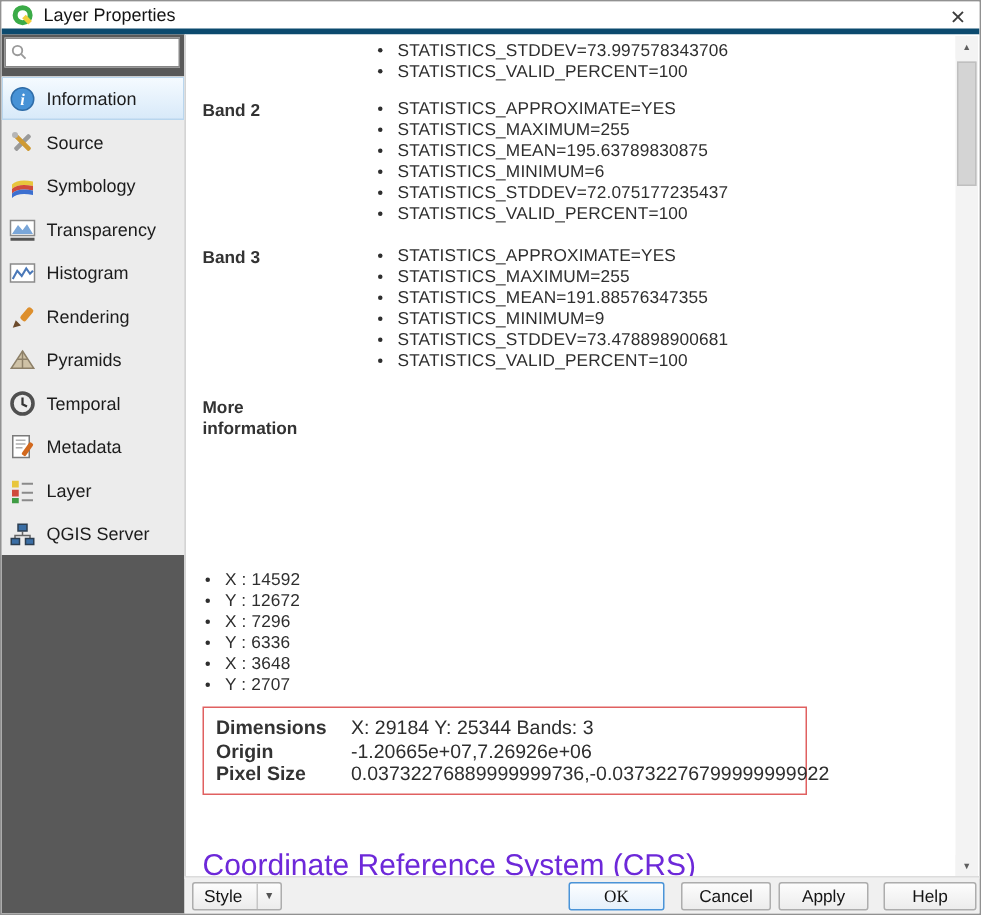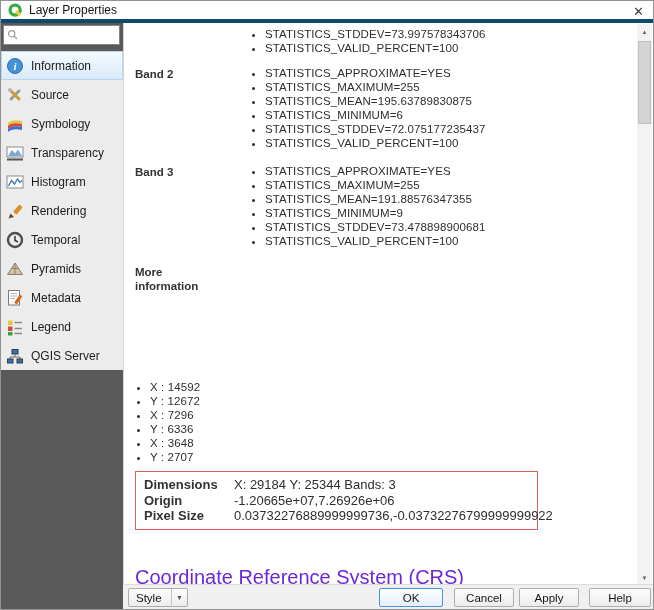--- a/index.html
+++ b/index.html
@@ -60,21 +60,21 @@
   .scroll-down{bottom:0;}
   .thumb{position:absolute;left:1px;top:17px;width:13px;height:83px;background:#d4d4d4;
     border:1px solid #bfbfbf;box-sizing:border-box;}
 
   
   .footer{position:absolute;left:122px;right:0;bottom:0;height:25px;background:#f0f0f0;
     border-top:1px solid #dcdcdc;box-sizing:border-box;}
   .btn{position:absolute;top:3px;height:19px;box-sizing:border-box;border:1px solid #adadad;
     background:linear-gradient(#fdfdfd,#ececec);font-size:11.5px;color:#141414;
     display:flex;align-items:center;justify-content:center;border-radius:2px;}
-  .btn-ok{left:256px;width:64px;border-color:#4a94d8;background:linear-gradient(#fdfeff,#e4f0fb);}
+  .btn-ok{left:256px;width:64px;border-color:#4a94d8;background:linear-gradient(#fdfeff,#e4f0fb);font-family:Liberation Serif, serif;}
   .btn-cancel{left:331px;width:60px;}
   .btn-apply{left:396px;width:60px;}
   .btn-help{left:466px;width:62px;}
   .style-combo{position:absolute;left:5px;top:3px;width:60px;height:19px;box-sizing:border-box;
     border:1px solid #adadad;background:linear-gradient(#fdfdfd,#ececec);border-radius:2px;
     display:flex;align-items:center;font-size:11.5px;color:#141414;}
   .style-combo .combo-label{flex:1;padding-left:7px;}
   .style-combo .combo-arrow{flex:0 0 15px;border-left:1px solid #c6c6c6;height:100%;
     display:flex;align-items:center;justify-content:center;font-size:7px;color:#555;}
 </style>
@@ -151,51 +151,51 @@
       <div class="menu-item">
         <svg width="18" height="18" viewBox="0 0 18 18">
           <rect x="8" y="1" width="4.5" height="10" rx="1.5" fill="#dd8f2d" transform="rotate(40 9 9)"></rect>
           <path d="M4.5 11.5 L8 15 L2.5 16.5 Z" fill="#6b4a2b"></path>
         </svg>
         <span>Rendering</span>
       </div>
 
       <div class="menu-item">
         <svg width="18" height="18" viewBox="0 0 18 18">
+          <path d="M9 3 L16.5 14.5 L1.5 14.5 Z" fill="#cfc2a6" stroke="#8d8068"></path>
+          <path d="M9 3 L9 14.5 M5.5 8.5 L12.5 8.5" stroke="#8d8068" fill="none"></path>
+        </svg>
+        <span>Pyramids</span>
+      </div>
+
+      <div class="menu-item">
+        <svg width="18" height="18" viewBox="0 0 18 18">
           <circle cx="9" cy="9" r="7" fill="#ececec" stroke="#4f4f4f" stroke-width="2.4"></circle>
           <path d="M9 5 L9 9.5 L12 11" fill="none" stroke="#333" stroke-width="1.5"></path>
         </svg>
         <span>Temporal</span>
-      </div>
-
-      <div class="menu-item">
-        <svg width="18" height="18" viewBox="0 0 18 18">
-          <path d="M9 3 L16.5 14.5 L1.5 14.5 Z" fill="#cfc2a6" stroke="#8d8068"></path>
-          <path d="M9 3 L9 14.5 M5.5 8.5 L12.5 8.5" stroke="#8d8068" fill="none"></path>
-        </svg>
-        <span>Pyramids</span>
       </div>
 
       <div class="menu-item">
         <svg width="18" height="18" viewBox="0 0 18 18">
           <rect x="2.5" y="1.5" width="11" height="14.5" fill="#fff" stroke="#7a7a7a"></rect>
           <path d="M4.5 4.5 H11 M4.5 7 H11 M4.5 9.5 H9" stroke="#b0b0b0"></path>
           <rect x="11" y="5.5" width="3.2" height="10" rx="1" fill="#d2691e" transform="rotate(35 12.5 10)"></rect>
         </svg>
         <span>Metadata</span>
       </div>
 
       <div class="menu-item">
         <svg width="18" height="18" viewBox="0 0 18 18">
           <rect x="2" y="2.5" width="4.5" height="4.5" fill="#e8c63c"></rect>
           <rect x="2" y="8.5" width="4.5" height="4.5" fill="#d04b3c"></rect>
           <rect x="2" y="14" width="4.5" height="3.5" fill="#3f9c44"></rect>
           <path d="M8.5 4.5 H16 M8.5 10.5 H16 M8.5 15.5 H16" stroke="#8a8a8a" stroke-width="1.4"></path>
         </svg>
-        <span>Legend</span>
+        <span>Layer</span>
       </div>
 
       <div class="menu-item">
         <svg width="18" height="18" viewBox="0 0 18 18">
           <path d="M9 7.5 L9 10 M4 13 L4 10 L14 10 L14 13" stroke="#666" fill="none"></path>
           <rect x="6" y="2.5" width="6" height="4.5" fill="#3a6ea5" stroke="#2c3e50"></rect>
           <rect x="1.5" y="12" width="5.5" height="4" fill="#3a6ea5" stroke="#2c3e50"></rect>
           <rect x="11" y="12" width="5.5" height="4" fill="#3a6ea5" stroke="#2c3e50"></rect>
         </svg>
         <span>QGIS Server</span>

